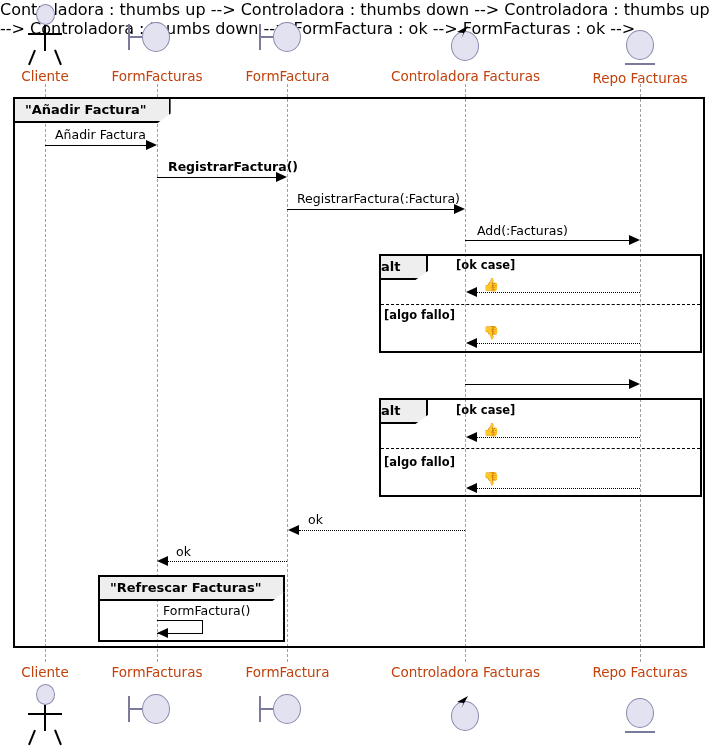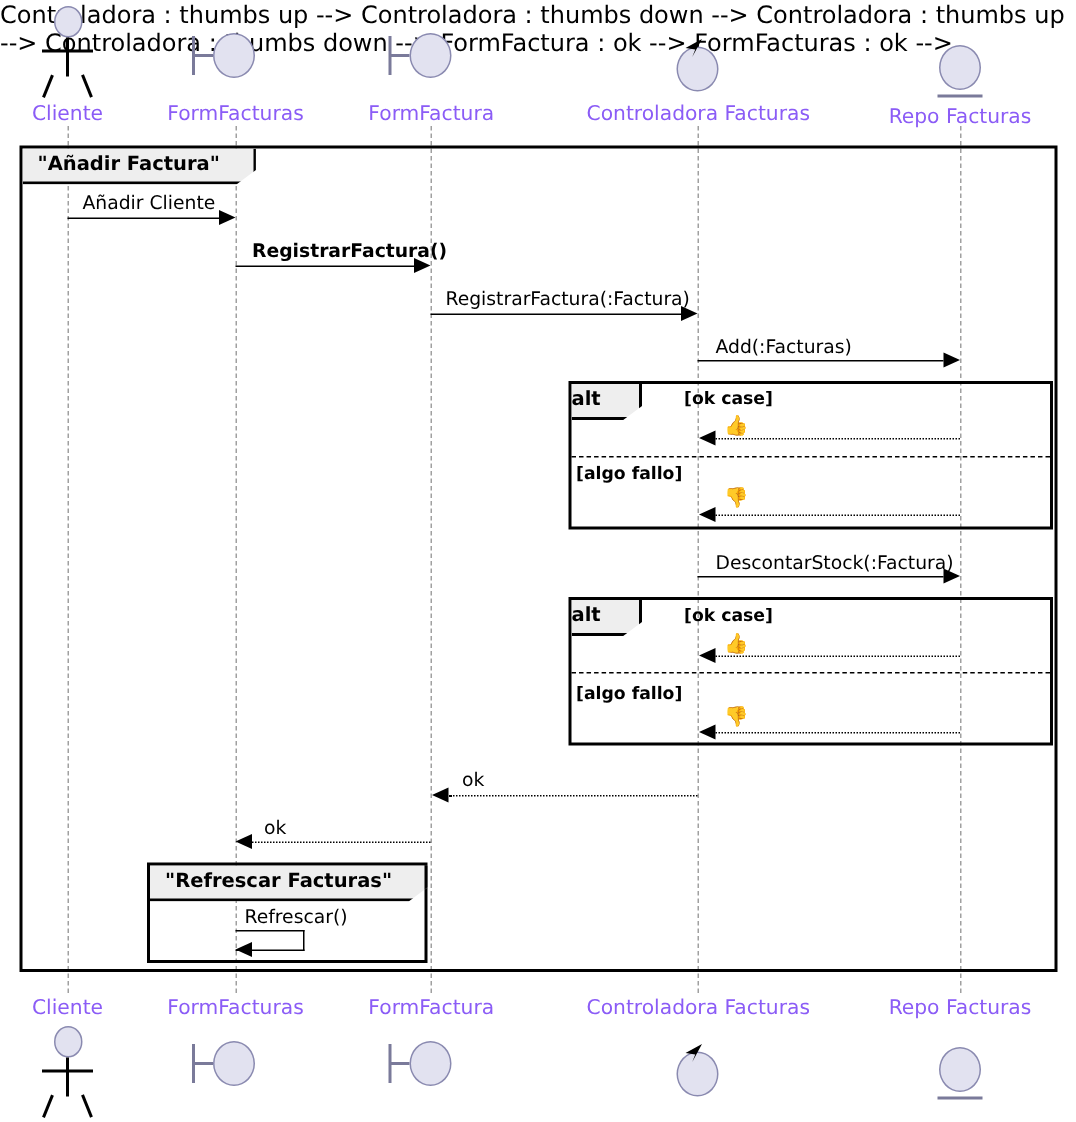--- a/index.html
+++ b/index.html
@@ -18,21 +18,21 @@
     overflow: hidden;
   }
 
   
   .participant {
     position: absolute;
     text-align: center;
   }
   .p-label {
     font-size: 13.5px;
-    color: #8b5cf6;
+    color: #c2410c;
     white-space: nowrap;
     line-height: 16px;
   }
   .icon-wrap {
     position: relative;
     height: 42px;
   }
   .uml-circle {
     position: absolute;
     width: 28px;
@@ -236,21 +236,21 @@
   </div>
 
   
   <div class="frame" style="left:13px; top:97px; width:692px; height:551px;">
     <div class="frame-title">"Añadir Factura"</div>
   </div>
 
   
 
   
-  <div class="msg-label" style="left:55px; top:127px;">Añadir Cliente</div>
+  <div class="msg-label" style="left:55px; top:127px;">Añadir Factura</div>
   <div class="msg-line solid" style="left:45px; top:145px; width:101px;"></div>
   <div class="arrowhead right" style="left:146px; top:140px;"></div>
 
   
   <div class="msg-label" style="left:168px; top:159px;font-weight:bold;">RegistrarFactura()</div>
   <div class="msg-line solid" style="left:157px; top:177px; width:119px;"></div>
   <div class="arrowhead right" style="left:276px; top:172px;"></div>
 
   
   <div class="msg-label" style="left:297px; top:191px;">RegistrarFactura(:Factura)</div>
@@ -274,21 +274,20 @@
   <span class="emoji" style="left:483px; top:278px;">👍</span>
   <div class="msg-line dotted" style="left:477px; top:292px; width:163px;"></div>
   <div class="arrowhead left" style="left:466px; top:287px;"></div>
 
    Controladora : thumbs down --&gt;
   <span class="emoji" style="left:483px; top:326px;">👎</span>
   <div class="msg-line dotted" style="left:477px; top:343px; width:163px;"></div>
   <div class="arrowhead left" style="left:466px; top:338px;"></div>
 
   
-  <div class="msg-label" style="left:477px; top:367px;">DescontarStock(:Factura)</div>
   <div class="msg-line solid" style="left:465px; top:384px; width:164px;"></div>
   <div class="arrowhead right" style="left:629px; top:379px;"></div>
 
   
   <div class="frame" style="left:379px; top:398px; width:323px; height:99px;">
     <div class="frame-title alt-kw">alt</div>
     <div class="frame-divider" style="left:0px; top:48px; width:319px;"></div>
   </div>
   <div class="frame-guard" style="left:456px; top:403px;">[ok case]</div>
   <div class="frame-guard" style="left:384px; top:455px;">[algo fallo]</div>
@@ -312,21 +311,21 @@
   <div class="msg-label" style="left:176px; top:544px;">ok</div>
   <div class="msg-line dotted" style="left:168px; top:561px; width:119px;"></div>
   <div class="arrowhead left" style="left:157px; top:556px;"></div>
 
   
   <div class="frame" style="left:98px; top:575px; width:187px; height:67px;">
     <div class="frame-title">"Refrescar Facturas"</div>
   </div>
 
   
-  <div class="msg-label" style="left:163px; top:603px;">Refrescar()</div>
+  <div class="msg-label" style="left:163px; top:603px;">FormFactura()</div>
   <div class="self-box" style="left:157px; top:620px; width:46px; height:14px;"></div>
   <div class="arrowhead left" style="left:157px; top:628px;"></div>
 
   
 
   
   <div class="participant" style="left:0px; top:664px; width:90px;">
     <div class="p-label">Cliente</div>
     <div class="icon-wrap" style="height:64px; margin-top:2px;">
       <div class="actor-head" style="left:36px; top:2px;"></div>

